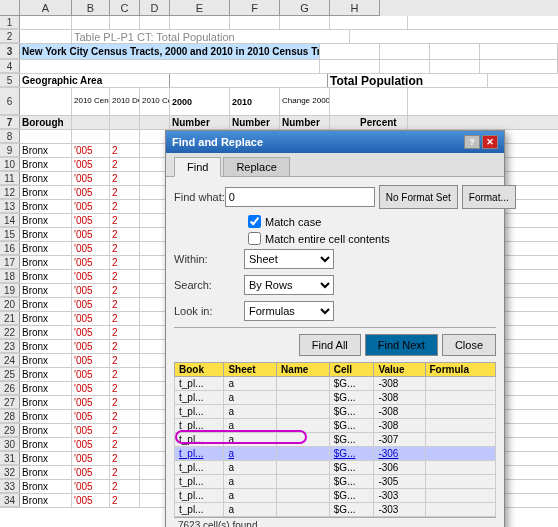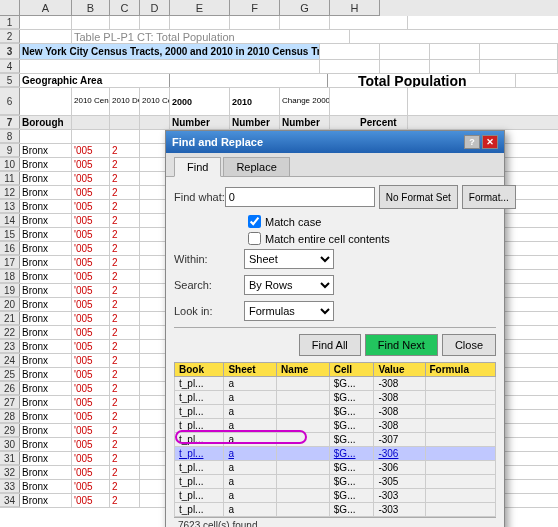--- a/index.html
+++ b/index.html
@@ -336,21 +336,21 @@
     <div class="cell cell-e"></div>
     <div class="cell cell-f"></div>
     <div class="cell cell-g"></div>
     <div class="cell cell-h"></div>
   </div>
 
   <div class="spreadsheet-row" style="height:14px;">
     <div class="row-num">5</div>
     <div class="cell" style="width:150px;text-align:center;font-weight:bold;font-size:10px;border-right:1px solid #999;">Geographic Area</div>
     <div class="cell" style="width:158px;border-right:1px solid #999;"></div>
-    <div class="cell" style="width:160px;text-align:center;font-weight:bold;font-size:14px;margin-left:28px;">Total Population</div>
+    <div class="cell" style="width:160px;text-align:center;font-weight:bold;font-size:12px;">Total Population</div>
   </div>
 
   <div class="spreadsheet-row" style="height:28px;">
     <div class="row-num">6</div>
     <div class="cell cell-a" style="font-size:9px;"></div>
     <div class="cell cell-b" style="font-size:8px;line-height:1.1;">2010 Census FIPS County Code</div>
     <div class="cell cell-c" style="font-size:8px;line-height:1.1;">2010 DCP Borough Code</div>
     <div class="cell cell-d" style="font-size:8px;line-height:1.1;">2010 Census Tract</div>
     <div class="cell cell-e" style="font-size:9px;font-weight:bold;">2000</div>
     <div class="cell cell-f" style="text-align:center;font-size:9px;font-weight:bold;">2010</div>
@@ -729,21 +729,21 @@
           <option>Formulas</option>
           <option>Values</option>
           <option>Comments</option>
         </select>
       </div>
 
       <div class="divider"></div>
 
       <div class="btn-row">
         <button class="btn-action">Find All</button>
-        <button class="btn-action" style="background:#22c55e;">Find Next</button>
+        <button class="btn-action" style="background:#0369a1;">Find Next</button>
         <button class="btn-action">Close</button>
       </div>
 
       <div style="position:relative;">
         <table class="results-table">
           <thead>
             <tr>
               <th>Book</th>
               <th>Sheet</th>
               <th>Name</th>

